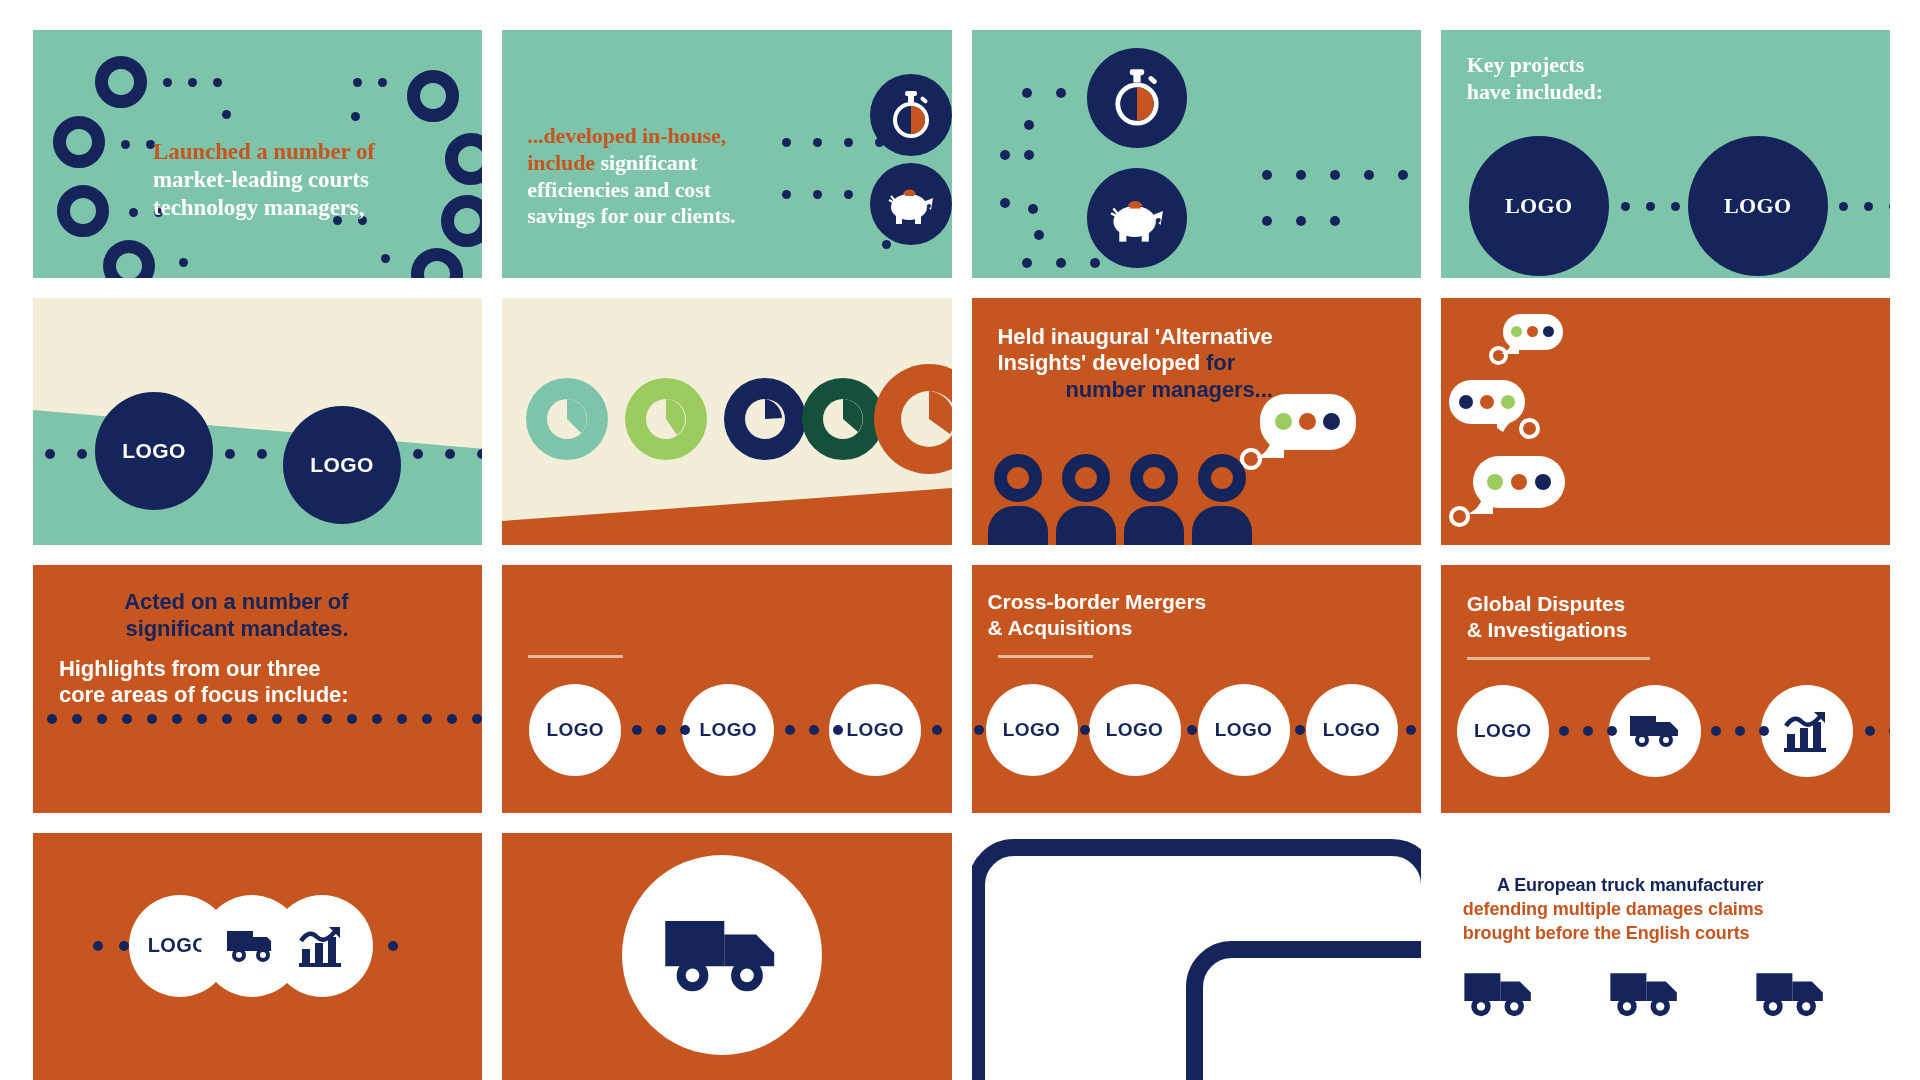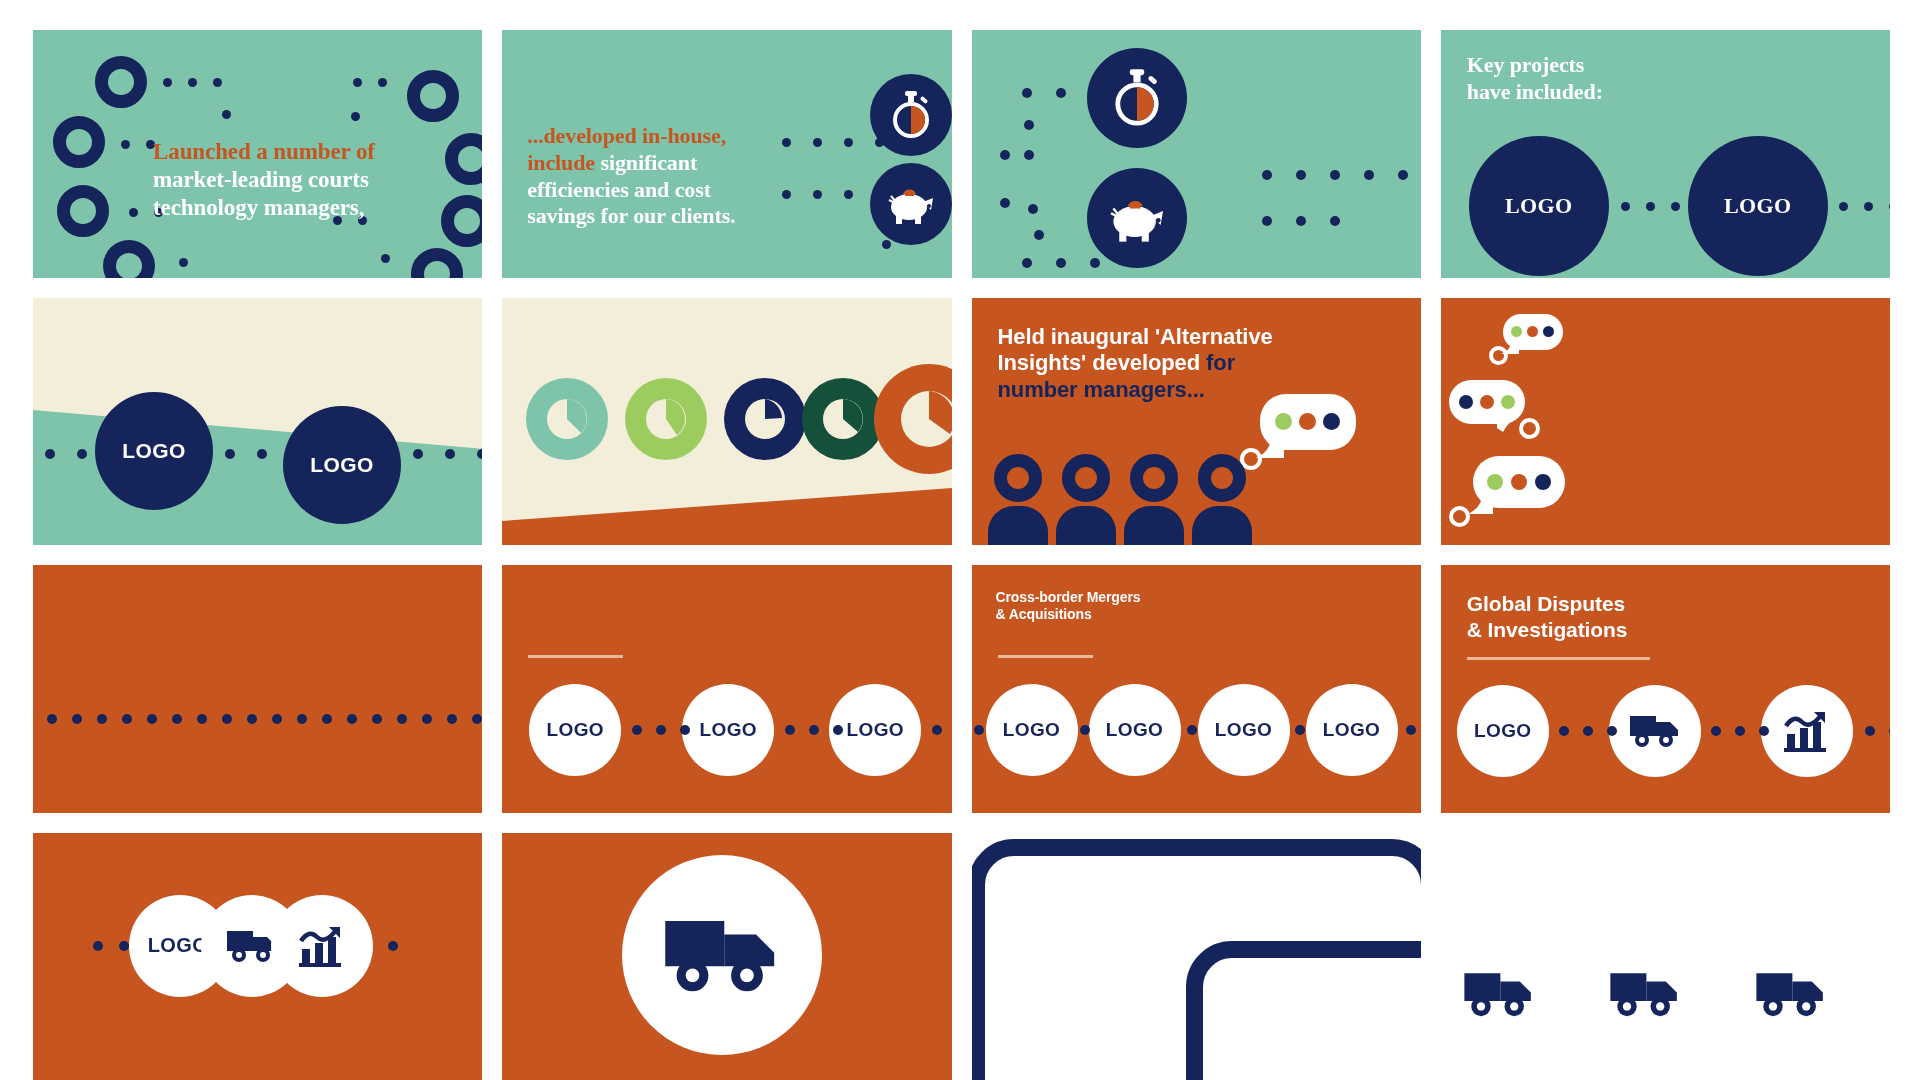--- a/index.html
+++ b/index.html
@@ -34,21 +34,21 @@
     position:absolute;
     font-weight:700;
     line-height:1.22;
     letter-spacing:-0.1px;
   }
   .t-white{color:#ffffff;}
   .t-navy{color:#15245a;}
   .t-orange{color:#c6551f;}
   .o{color:#c6551f;}
   .w{color:#ffffff;}
-  .n{color:#15245a;}
+  .n{color:#15245a;text-align:right;}
 
   
   .dot{position:absolute;border-radius:50%;background:#15245a;}
   .dotrow{position:absolute;display:flex;align-items:center;}
   .dotrow i{display:block;border-radius:50%;background:#15245a;}
 
   
   .ring{position:absolute;border-radius:50%;box-sizing:border-box;border:13px solid #15245a;}
   .circ{position:absolute;border-radius:50%;background:#15245a;display:flex;align-items:center;justify-content:center;}
   .circ.wbg{background:#ffffff;}
@@ -360,20 +360,26 @@
       <span class="d" style="width:16px;height:16px;background:#15245a;"></span>
     </div>
     <svg style="position:absolute;left:24px;top:196px;" width="28" height="22" viewBox="0 0 28 22">
       <path d="M28 0 L28 20 L3 20 Q16 14 18 0 Z" fill="#ffffff"></path>
     </svg>
     <div class="bubdot" style="left:8px;top:208px;width:13px;height:13px;"></div>
 
   </div>
 
   <div class="panel orange">
+    <div class="txt" style="left:26px;top:24px;font-size:22px;">
+      <div class="n">Acted on a number of</div>
+      <div class="n">significant mandates.</div>
+      <div class="w" style="margin-top:13px;">Highlights from our three</div>
+      <div class="w">core areas of focus include:</div>
+    </div>
     <div class="dotrow" style="left:14px;top:149px;gap:15px;">
       <i style="width:10px;height:10px;"></i>
         <i style="width:10px;height:10px;"></i>
         <i style="width:10px;height:10px;"></i>
         <i style="width:10px;height:10px;"></i>
       <i style="width:10px;height:10px;"></i>
         <i style="width:10px;height:10px;"></i>
         <i style="width:10px;height:10px;"></i>
         <i style="width:10px;height:10px;"></i>
       <i style="width:10px;height:10px;"></i>
@@ -408,21 +414,21 @@
     </div>
     <div class="dotrow" style="left:283px;top:160px;gap:14px;">
       <i style="width:10px;height:10px;"></i>
         <i style="width:10px;height:10px;"></i>
         <i style="width:10px;height:10px;"></i>
     </div>
     <div class="dot" style="left:430px;top:160px;width:10px;height:10px;"></div>
   </div>
 
   <div class="panel orange">
-    <div class="txt t-white" style="left:24px;top:24px;font-size:14px;">
+    <div class="txt t-white" style="left:16px;top:24px;font-size:21px;">
       <div>Cross-border Mergers</div>
       <div>&amp; Acquisitions</div>
     </div>
     <div class="rule" style="left:26px;top:90px;width:95px;"></div>
 
     <div class="circ wbg" style="left:14px;top:119px;width:92px;height:92px;">
       <span class="logo-lbl navy" style="font-size:19px;">LOGO</span>
     </div>
     <div class="circ wbg" style="left:117px;top:119px;width:92px;height:92px;">
       <span class="logo-lbl navy" style="font-size:19px;">LOGO</span>
@@ -531,20 +537,25 @@
       </svg>
     </div>
   </div>
 
   <div class="panel white">
     <div class="roundrect" style="left:-4px;top:6px;width:470px;height:300px;"></div>
     <div class="roundrect" style="left:214px;top:108px;width:300px;height:230px;"></div>
   </div>
 
   <div class="panel white">
+    <div class="txt" style="left:22px;top:40px;font-size:18px;line-height:1.34;">
+      <div class="n">A European truck manufacturer</div>
+      <div class="o">defending multiple damages claims</div>
+      <div class="o">brought before the English courts</div>
+    </div>
     <svg style="position:absolute;left:22px;top:136px;" width="72" height="50" viewBox="0 0 52 36">
       <path d="M1 3 h26 v20 h-26 z" fill="#15245a"></path>
       <path d="M27 9 h14 l8 8 v6 h-22 z" fill="#15245a"></path>
       <circle cx="13" cy="27" r="7" fill="#15245a"></circle>
         <circle cx="13" cy="27" r="3" fill="#fff"></circle>
       <circle cx="37" cy="27" r="7" fill="#15245a"></circle>
         <circle cx="37" cy="27" r="3" fill="#fff"></circle>
     </svg>
     <svg style="position:absolute;left:168px;top:136px;" width="72" height="50" viewBox="0 0 52 36">
       <path d="M1 3 h26 v20 h-26 z" fill="#15245a"></path>

